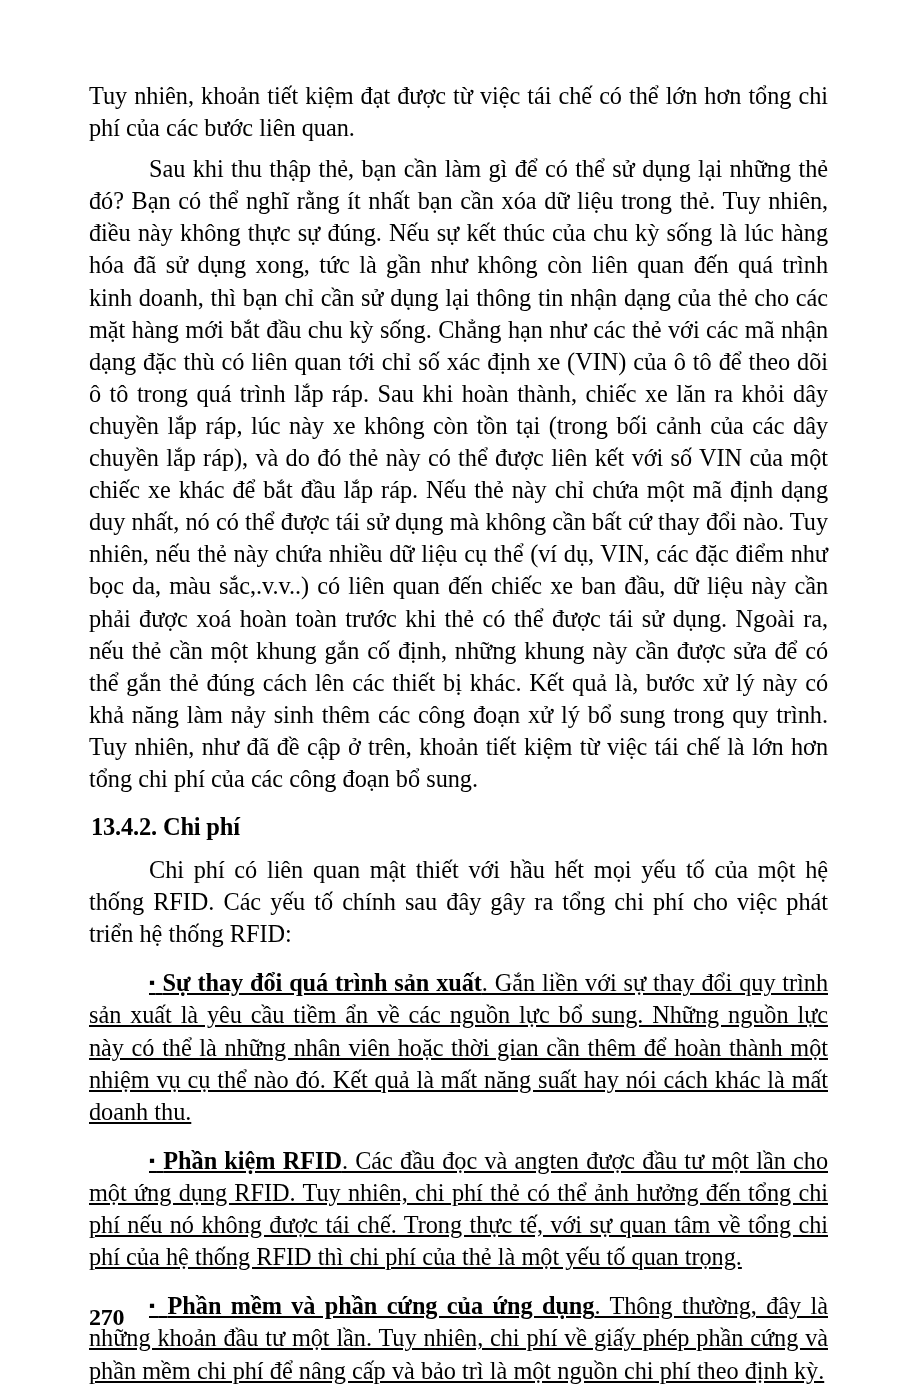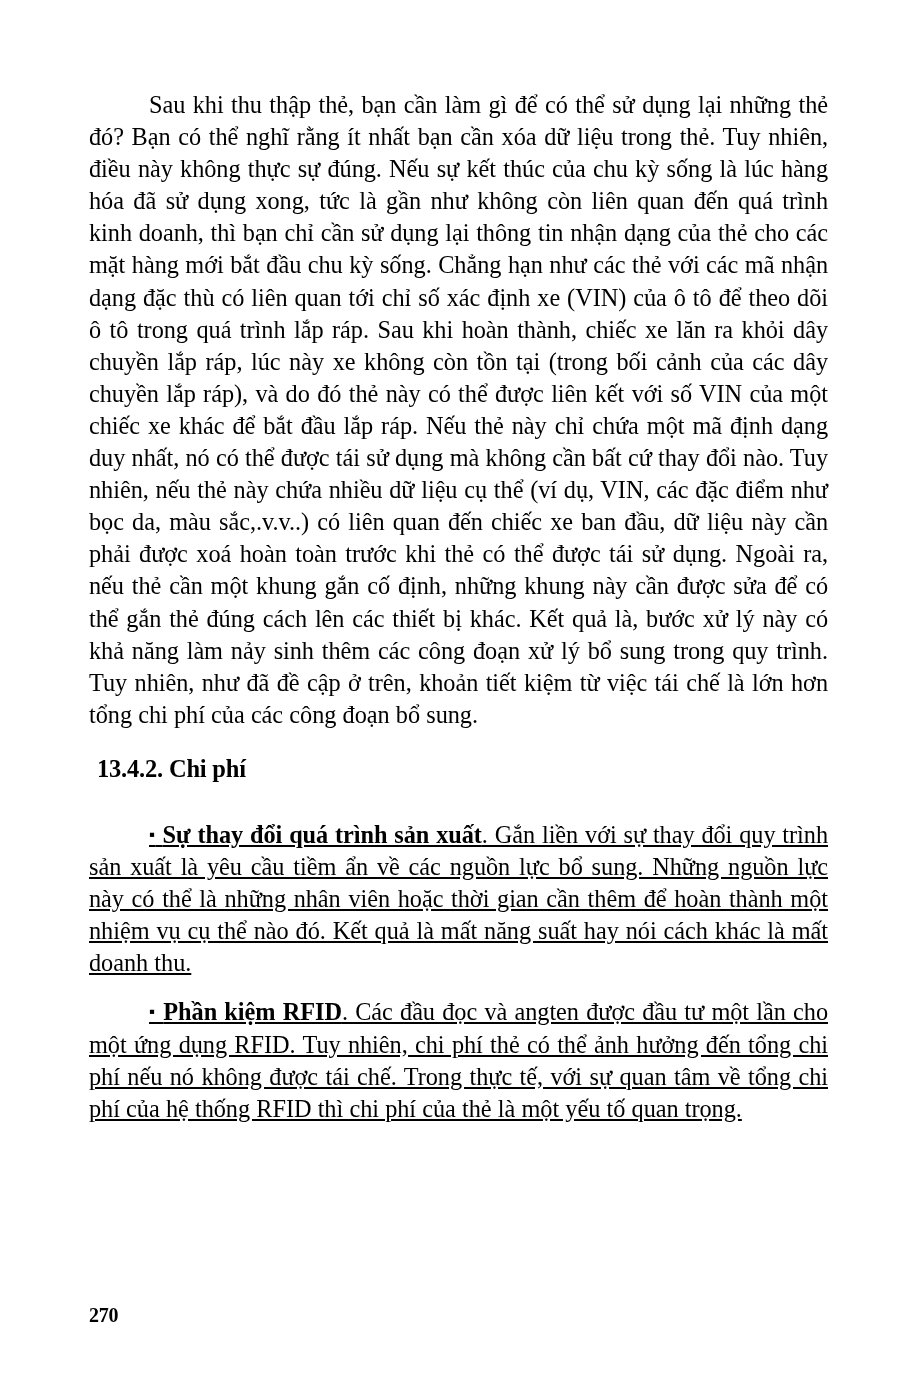--- a/index.html
+++ b/index.html
@@ -44,72 +44,75 @@
     text-indent: 60px;
   }
   p.par-bullet {
     text-indent: 60px;
     text-decoration: underline;
   }
   .gap-sm { height: 9px; }
   .gap-md { height: 14px; }
   .gap-lg { height: 17px; }
   h2.section-heading {
-    margin: 8px;
+    margin: 2px;
     font-size: 24.5px;
     line-height: 32px;
     font-weight: bold;
     text-align: left;
     letter-spacing: -0.2px;
   }
   .bullet-glyph {
     font-size: 17px;
     vertical-align: 0.18em;
     letter-spacing: 0;
   }
   .lead-in {
     font-weight: bold;
   }
   .page-number {
     position: absolute;
     left: 89px;
     top: 1305px;
-    font-size: 20px;
+    font-size: 24px;
     font-weight: bold;
     line-height: 1;
     letter-spacing: -0.2px;
   }
 </style>
 </head>
 <body>
 
 <div class="page">
 
   <div class="content">
 
+    <p class="body-par">Tuy nhiên, khoản tiết kiệm đạt được từ việc tái chế có thể lớn hơn tổng chi phí của các bước liên quan.</p>
 
     <div class="gap-sm"></div>
 
     <p class="body-par par-indent">Sau khi thu thập thẻ, bạn cần làm gì để có thể sử dụng lại những thẻ đó? Bạn có thể nghĩ rằng ít nhất bạn cần xóa dữ liệu trong thẻ. Tuy nhiên, điều này không thực sự đúng. Nếu sự kết thúc của chu kỳ sống là lúc hàng hóa đã sử dụng xong, tức là gần như không còn liên quan đến quá trình kinh doanh, thì bạn chỉ cần sử dụng lại thông tin nhận dạng của thẻ cho các mặt hàng mới bắt đầu chu kỳ sống. Chẳng hạn như các thẻ với các mã nhận dạng đặc thù có liên quan tới chỉ số xác định xe (VIN) của ô tô để theo dõi ô tô trong quá trình lắp ráp. Sau khi hoàn thành, chiếc xe lăn ra khỏi dây chuyền lắp ráp, lúc này xe không còn tồn tại (trong bối cảnh của các dây chuyền lắp ráp), và do đó thẻ này có thể được liên kết với số VIN của một chiếc xe khác để bắt đầu lắp ráp. Nếu thẻ này chỉ chứa một mã định dạng duy nhất, nó có thể được tái sử dụng mà không cần bất cứ thay đổi nào. Tuy nhiên, nếu thẻ này chứa nhiều dữ liệu cụ thể (ví dụ, VIN, các đặc điểm như bọc da, màu sắc,.v.v..) có liên quan đến chiếc xe ban đầu, dữ liệu này cần phải được xoá hoàn toàn trước khi thẻ có thể được tái sử dụng. Ngoài ra, nếu thẻ cần một khung gắn cố định, những khung này cần được sửa để có thể gắn thẻ đúng cách lên các thiết bị khác. Kết quả là, bước xử lý này có khả năng làm nảy sinh thêm các công đoạn xử lý bổ sung trong quy trình. Tuy nhiên, như đã đề cập ở trên, khoản tiết kiệm từ việc tái chế là lớn hơn tổng chi phí của các công đoạn bổ sung.</p>
 
     <div class="gap-md"></div>
 
     <h2 class="section-heading">13.4.2. Chi phí</h2>
 
     <div class="gap-sm"></div>
 
+    <p class="body-par par-indent">Chi phí có liên quan mật thiết với hầu hết mọi yếu tố của một hệ thống RFID. Các yếu tố chính sau đây gây ra tổng chi phí cho việc phát triển hệ thống RFID:</p>
 
     <div class="gap-lg"></div>
 
     <p class="body-par par-bullet"><span class="bullet-glyph">▪</span> <span class="lead-in">Sự thay đổi quá trình sản xuất</span><span>. Gắn liền với sự thay đổi quy trình sản xuất là yêu cầu tiềm ẩn về các nguồn lực bổ sung. Những nguồn lực này có thể là những nhân viên hoặc thời gian cần thêm để hoàn thành một nhiệm vụ cụ thể nào đó. Kết quả là mất năng suất hay nói cách khác là mất doanh thu.</span></p>
 
     <div class="gap-lg"></div>
 
     <p class="body-par par-bullet"><span class="bullet-glyph">▪</span> <span class="lead-in">Phần kiệm RFID</span><span>. Các đầu đọc và angten được đầu tư một lần cho một ứng dụng RFID. Tuy nhiên, chi phí thẻ có thể ảnh hưởng đến tổng chi phí nếu nó không được tái chế. Trong thực tế, với sự quan tâm về tổng chi phí của hệ thống RFID thì chi phí của thẻ là một yếu tố quan trọng.</span></p>
 
     <div class="gap-lg"></div>
 
+    <p class="body-par par-bullet"><span class="bullet-glyph">▪</span> <span class="lead-in">Phần mềm và phần cứng của ứng dụng</span><span>. Thông thường, đây là những khoản đầu tư một lần. Tuy nhiên, chi phí về giấy phép phần cứng và phần mềm chi phí để nâng cấp và bảo trì là một nguồn chi phí theo định kỳ.</span></p>
 
   </div>
 
   <div class="page-number">270</div>
 
 </div>
 
 </body></html>

